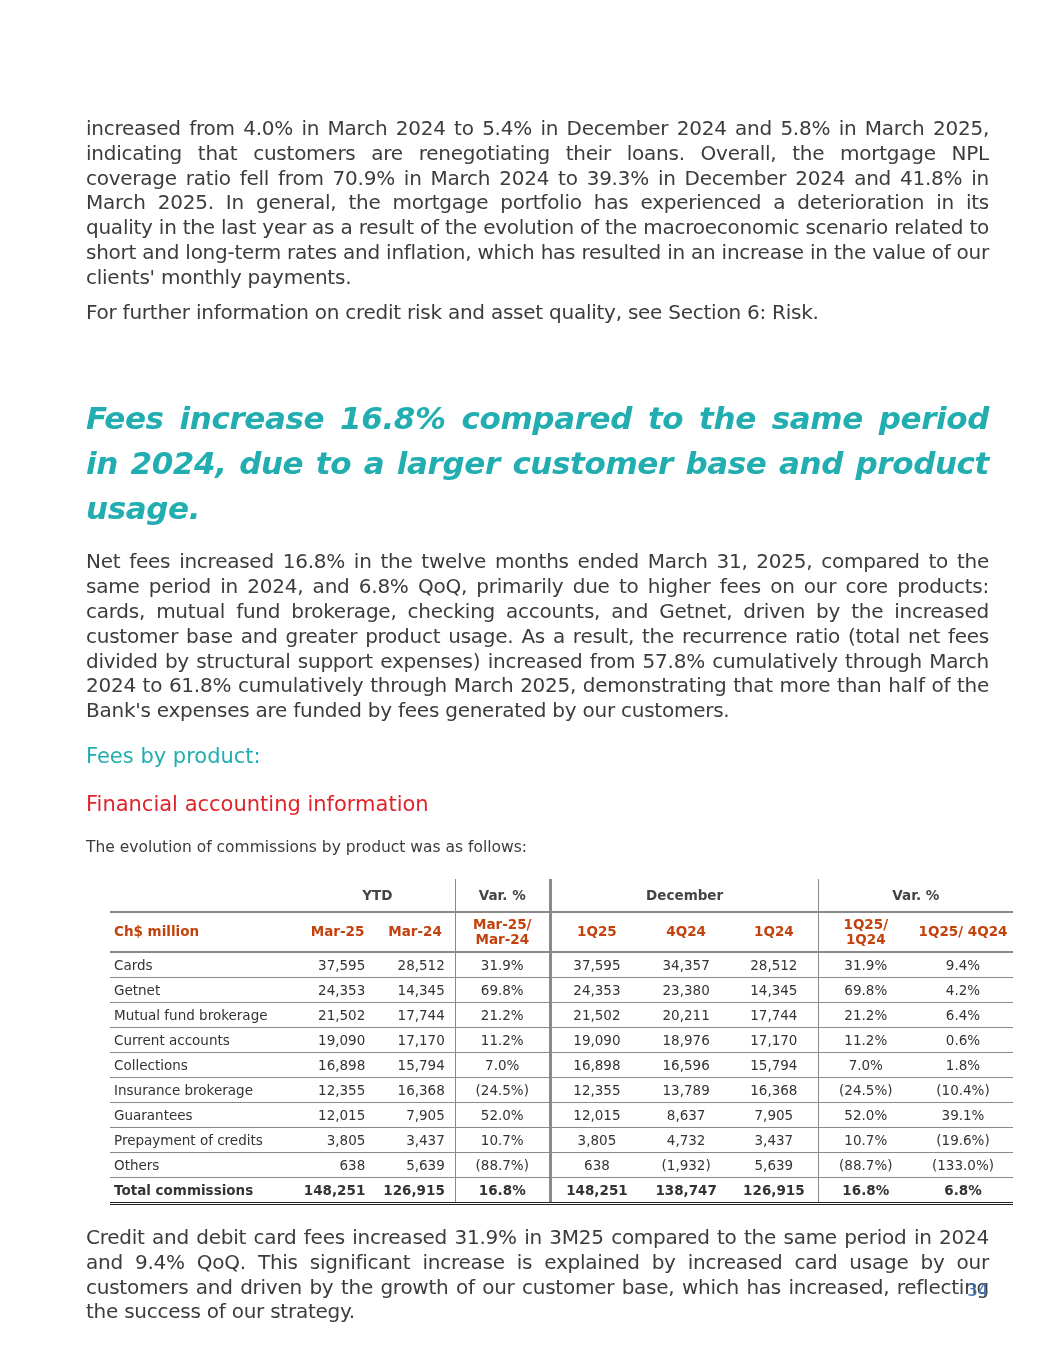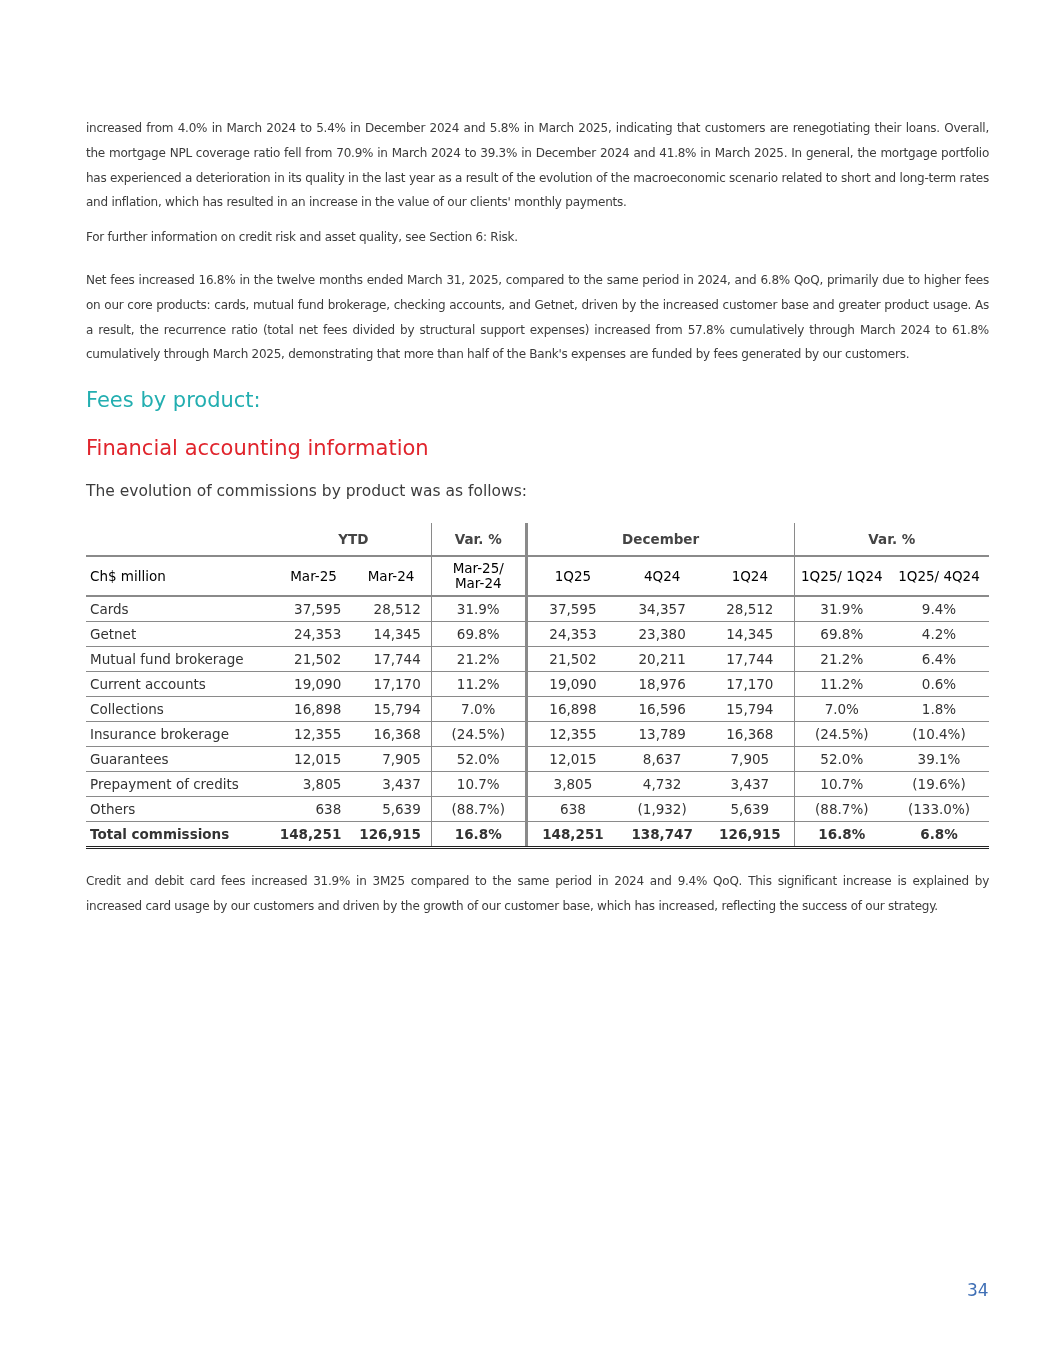--- a/index.html
+++ b/index.html
@@ -1,45 +1,46 @@
 <!DOCTYPE html>
 <html><head>
 <meta charset="utf-8">
 <style>
   html, body { margin: 0; padding: 0; background: #ffffff; }
   body { width: 1055px; height: 1365px; position: relative; font-family: "DejaVu Sans", sans-serif; color: #3a3a3a; }
   .page { position: absolute; left: 86px; top: 116px; width: 903px; }
-  .para { font-size: 12px; line-height: 24.8px; text-align: justify; margin: 0; color: #3c3c3c; letter-spacing: -0.25px; }
+  .para { font-size: 20px; line-height: 24.8px; text-align: justify; margin: 0; color: #3c3c3c; letter-spacing: -0.25px; }
   .para.gap { margin-top: 10px; }
   .h1 { font-style: italic; color: #22aeb0; font-size: 31px; line-height: 45px; margin: 72px 0 0 0; text-align: justify; letter-spacing: -0.4px; font-family: "DejaVu Sans", sans-serif; }
   .para.afterh1 { margin-top: 18px; }
   .h2 { color: #22aeb0; font-size: 21px; margin: 18px 0 0 0; line-height: 30px; }
   .h3 { color: #e0242c; font-size: 21px; margin: 18px 0 0 0; line-height: 30px; }
   .intro { font-size: 15.5px; color: #3c3c3c; margin: 16px 0 15px 0; line-height: 24px; }
-  table.fees { width: 903px; border-collapse: collapse; margin-top: 20px; font-size: 13.5px; color: #333; }
+  table.fees { width: 903px; border-collapse: collapse; margin-top: 20px; font-size: 13.5px; color: #333; margin-left: 24px; }
   table.fees td, table.fees th { padding: 0 4px; height: 24px; font-weight: normal; }
   table.fees .grp th { height: 32px; font-weight: 600; color: #444; text-align: center; }
-  table.fees .sub th { height: 38px; font-weight: normal; color: #000000; text-align: center; border-top: 2px solid #8a8a8a; border-bottom: 2px solid #8a8a8a; line-height: 15px; }
+  table.fees .sub th { height: 38px; font-weight: bold; color: #c2410c; text-align: center; border-top: 2px solid #8a8a8a; border-bottom: 2px solid #8a8a8a; line-height: 15px; }
   table.fees .sub th.lbl { text-align: left; }
   table.fees tbody td { border-bottom: 1.5px solid #8a8a8a; text-align: center; }
   table.fees tbody td.lbl { text-align: left; }
   table.fees tbody tr.darktop td { border-top: 1.5px solid #222; }
   table.fees tbody tr.total td { font-weight: bold; border-top: 1.5px solid #222; border-bottom: 3px double #222; }
   .vl { border-left: 1.5px solid #8a8a8a; }
   .vl2 { border-left: 3px solid #8a8a8a; }
   .num { text-align: right !important; padding-right: 10px !important; }
   .pagenum { position: absolute; left: 967px; top: 1280px; font-size: 17px; color: #3f6fb5; }
 </style>
 </head>
 <body>
 
 <div class="page">
   <p class="para">increased from 4.0% in March 2024 to 5.4% in December 2024 and 5.8% in March 2025, indicating that customers are renegotiating their loans. Overall, the mortgage NPL coverage ratio fell from 70.9% in March 2024 to 39.3% in December 2024 and 41.8% in March 2025. In general, the mortgage portfolio has experienced a deterioration in its quality in the last year as a result of the evolution of the macroeconomic scenario related to short and long-term rates and inflation, which has resulted in an increase in the value of our clients' monthly payments.</p>
   <p class="para gap">For further information on credit risk and asset quality, see Section 6: Risk.</p>
 
+  <h1 class="h1">Fees increase 16.8% compared to the same period in 2024, due to a larger customer base and product usage.</h1>
 
   <p class="para afterh1">Net fees increased 16.8% in the twelve months ended March 31, 2025, compared to the same period in 2024, and 6.8% QoQ, primarily due to higher fees on our core products: cards, mutual fund brokerage, checking accounts, and Getnet, driven by the increased customer base and greater product usage. As a result, the recurrence ratio (total net fees divided by structural support expenses) increased from 57.8% cumulatively through March 2024 to 61.8% cumulatively through March 2025, demonstrating that more than half of the Bank's expenses are funded by fees generated by our customers.</p>
 
   <div class="h2">Fees by product:</div>
   <div class="h3">Financial accounting information</div>
   <div class="intro">The evolution of commissions by product was as follows:</div>
 
   <table class="fees">
     <colgroup>
       <col style="width:190px">

